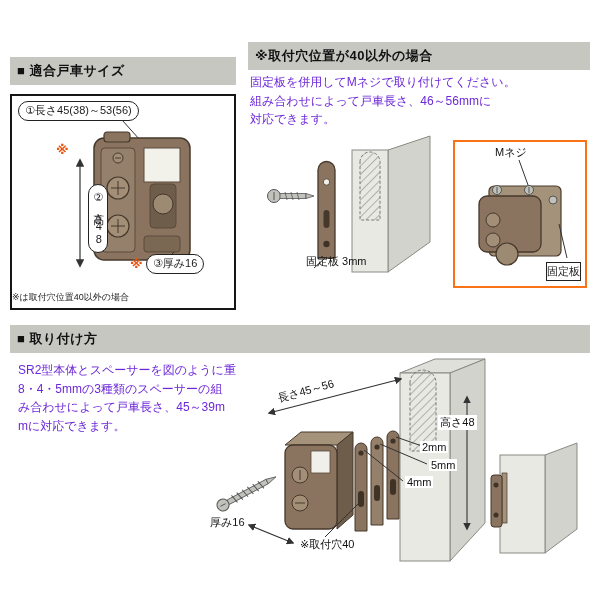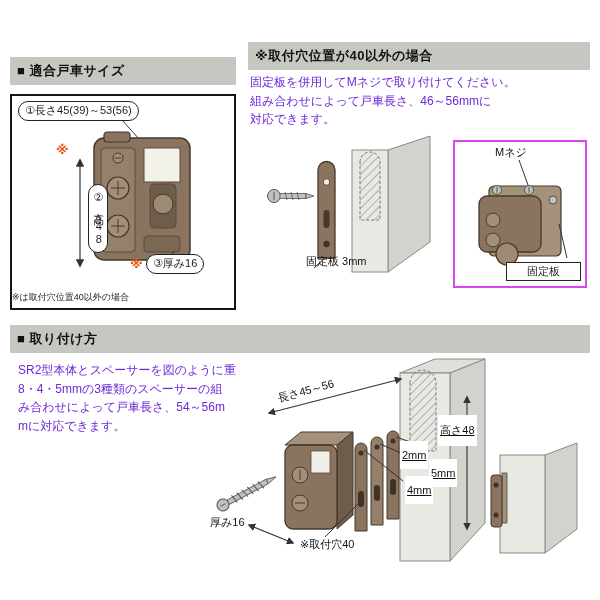--- a/index.html
+++ b/index.html
@@ -19,25 +19,25 @@
   .bubble.vert { writing-mode:vertical-rl; text-orientation:upright; padding:6px 2px; letter-spacing:1px; }
   .mark { position:absolute; color:#ea5514; font-size:13px; font-weight:bold; z-index:3; }
   .footnote { position:absolute; bottom:4px; left:0; width:100%; text-align:left; font-size:9px; color:#222; z-index:3; }
 
   
   .p-hole { left:248px; top:42px; width:342px; height:250px; }
   .body-text { position:absolute; font-size:12px; line-height:1.55; color:#6d28d9; }
   .body-text div { white-space:nowrap; }
   .p-hole .body-text { top:31px; left:2px; }
   .detail-box { position:absolute; left:205px; top:98px; width:134px; height:148px;
-                border:2px solid #d946ef; background:#fff; }
+                border:2px solid #f97316; background:#fff; }
   .lbl { position:absolute; font-size:11px; color:#111; white-space:nowrap; z-index:3; }
-  .lbl.bg { background:#fff; padding:8px 2px;text-decoration:underline; }
+  .lbl.bg { background:#fff; padding:0 2px; }
   .tag { position:absolute; border:1px solid #222; background:#fff; font-size:11px;
-         padding:1px 20px; white-space:nowrap; z-index:3; }
+         padding:1px 0; white-space:nowrap; z-index:3; }
 
   
   .p-install { left:10px; top:325px; width:580px; height:265px; }
   .p-install .body-text { top:36px; left:8px; }
   .rot { transform:rotate(-15deg); transform-origin:left center; }
 </style>
 </head>
 <body>
 
 <div class="page">
@@ -67,21 +67,21 @@
           <line x1="17" y1="56" x2="31" y2="56" stroke="#46382b"></line>
           <circle cx="24" cy="94" r="11" fill="#a38f77" stroke="#46382b" stroke-width="1.2"></circle>
           <line x1="24" y1="87" x2="24" y2="101" stroke="#46382b"></line>
           <line x1="17" y1="94" x2="31" y2="94" stroke="#46382b"></line>
           <rect x="50" y="104" width="36" height="16" rx="3" fill="#7b6853" stroke="#5a4a3a" stroke-width="1"></rect>
         </g>
         <line x1="68" y1="64" x2="68" y2="170" stroke="#333" stroke-width="1.2" marker-start="url(#ar1)" marker-end="url(#ar1)"></line>
         <line x1="150" y1="168" x2="162" y2="156" stroke="#333" stroke-width="1"></line>
       </svg>
 
-      <div class="bubble" style="left:6px;top:5px">①長さ45(39)～53(56)</div>
+      <div class="bubble" style="left:6px;top:5px">①長さ45(38)～53(56)</div>
       <div class="mark" style="left:44px;top:46px">※</div>
       <div class="bubble vert" style="left:76px;top:88px">②高さ48</div>
       <div class="mark" style="left:118px;top:160px">※</div>
       <div class="bubble" style="left:134px;top:158px">③厚み16</div>
       <div class="footnote">※は取付穴位置40以外の場合</div>
     </div>
   </section>
 
   <section class="panel p-hole">
     <div class="panel-header">※取付穴位置が40以外の場合</div>
@@ -135,21 +135,21 @@
       <div class="lbl" style="left:40px;top:3px">Mネジ</div>
       <div class="tag" style="right:4px;bottom:5px">固定板</div>
     </div>
   </section>
 
   <section class="panel p-install">
     <div class="panel-header">■ 取り付け方</div>
     <div class="body-text">
       <div>SR2型本体とスペーサーを図のように重</div>
       <div>8・4・5mmの3種類のスペーサーの組</div>
-      <div>み合わせによって戸車長さ、54～56m</div>
+      <div>み合わせによって戸車長さ、45～39m</div>
       <div>mに対応できます。</div>
     </div>
 
     <svg class="abs" style="left:195px;top:28px" width="385" height="235" viewBox="0 0 385 235">
       <defs>
         <pattern id="ht4" width="6" height="6" patternUnits="userSpaceOnUse" patternTransform="rotate(45)">
           <line x1="0" y1="0" x2="0" y2="6" stroke="#8a8a85" stroke-width="1.2"></line>
         </pattern>
         <marker id="ar4" viewBox="0 0 10 10" refX="8" refY="5" markerWidth="7" markerHeight="7" orient="auto-start-reverse">
           <path d="M0,0L10,5L0,10z" fill="#333"></path>
@@ -210,20 +210,20 @@
       <line x1="262" y1="44" x2="262" y2="176" stroke="#333" stroke-width="1.1" marker-start="url(#ar4)" marker-end="url(#ar4)"></line>
       <line x1="44" y1="172" x2="88" y2="190" stroke="#333" stroke-width="1.1" marker-start="url(#ar4)" marker-end="url(#ar4)"></line>
       <line x1="217" y1="93" x2="191" y2="84" stroke="#333" stroke-width="1"></line>
       <line x1="222" y1="111" x2="175" y2="91" stroke="#333" stroke-width="1"></line>
       <line x1="198" y1="128" x2="159" y2="97" stroke="#333" stroke-width="1"></line>
       <line x1="120" y1="184" x2="156" y2="148" stroke="#333" stroke-width="1"></line>
     </svg>
 
     <div class="lbl rot" style="left:268px;top:66px">長さ45～56</div>
     <div class="lbl bg" style="left:428px;top:90px">高さ48</div>
-    <div class="lbl bg" style="left:390px;top:116px">2mm</div>
+    <div class="lbl bg" style="left:410px;top:116px">2mm</div>
     <div class="lbl bg" style="left:419px;top:134px">5mm</div>
     <div class="lbl bg" style="left:395px;top:151px">4mm</div>
     <div class="lbl" style="left:200px;top:190px">厚み16</div>
     <div class="lbl" style="left:290px;top:212px">※取付穴40</div>
   </section>
 
 </div>
 
 </body></html>

